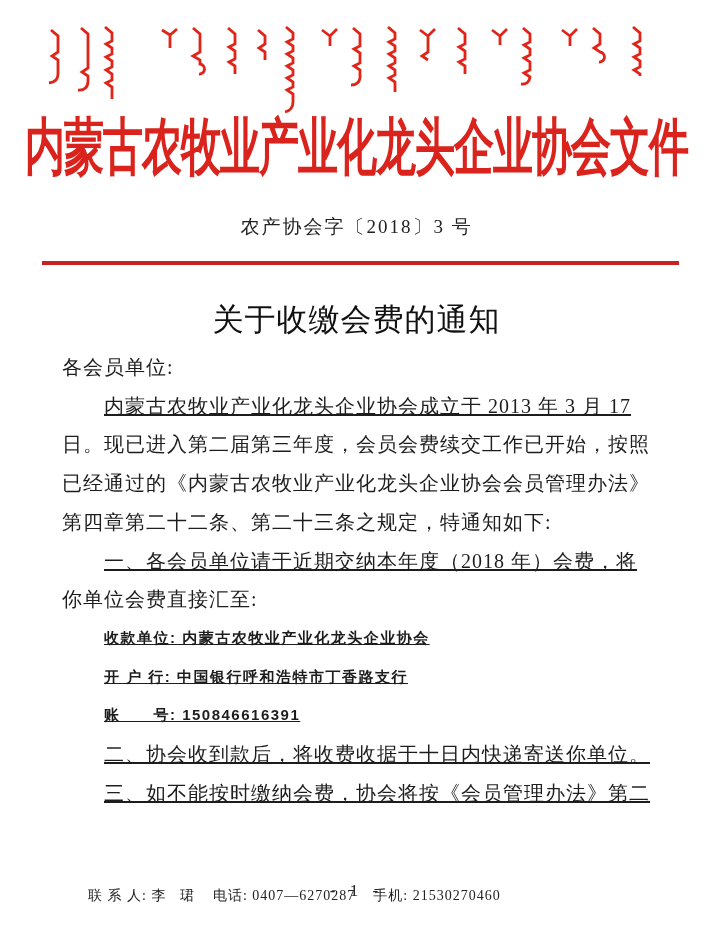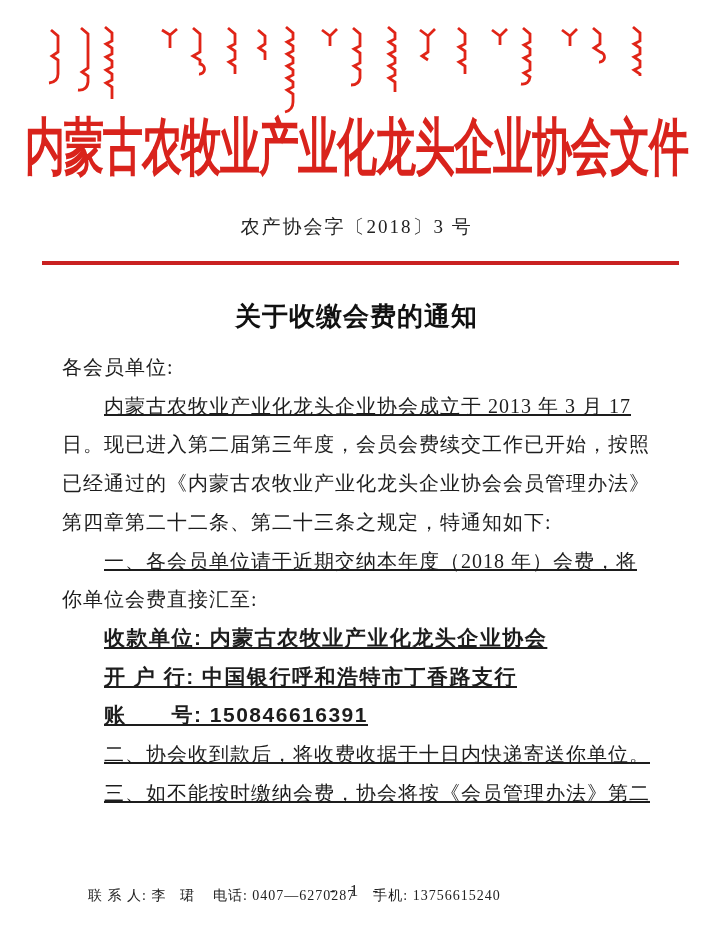--- a/index.html
+++ b/index.html
@@ -27,33 +27,33 @@
   .doc-number {
     position:absolute; top:214px; left:0; width:713px;
     text-align:center; font-size:19px; letter-spacing:2px; color:#222;
   }
   .red-line {
     position:absolute; top:261px; left:42px; width:637px; height:4px;
     background:#c92121;
   }
   .notice-title {
     position:absolute; top:299px; left:0; width:713px;
-    text-align:center; font-size:26px; font-weight:bold; letter-spacing:1px;
+    text-align:center; font-size:31px; font-weight:normal; letter-spacing:1px;
     color:#111;
   }
   .body-text {
     position:absolute; top:348px; left:62px; width:596px;
     font-size:20px; line-height:38.7px; letter-spacing:1px;
     white-space:pre; color:#1d1d1d;
   }
   .body-text .line.indent { padding-left:42px;text-decoration:underline; }
   .body-text .line.bold {
     font-weight:700; letter-spacing:1.5px;
     font-family:"Liberation Sans","DejaVu Sans",sans-serif;
-    font-size:21px;
+    font-size:15px;
   }
   .footer {
     position:absolute; top:846px; left:88px; width:560px;
     font-size:14px; line-height:20px; letter-spacing:1px;
     white-space:pre; color:#222;
   }
   .footer .row { display:block; }
   .page-num {
     position:absolute; top:881px; left:0; width:713px;
     text-align:center; font-size:17px; letter-spacing:5px; color:#222;
@@ -91,19 +91,19 @@
 
   <div class="doc-number">农产协会字〔2018〕3 号</div>
 
   <div class="red-line"></div>
 
   <div class="notice-title">关于收缴会费的通知</div>
 
   <div class="body-text" id="body-lines"><div class="line">各会员单位:</div><div class="line indent">内蒙古农牧业产业化龙头企业协会成立于 2013 年 3 月 17</div><div class="line">日。现已进入第二届第三年度，会员会费续交工作已开始，按照</div><div class="line">已经通过的《内蒙古农牧业产业化龙头企业协会会员管理办法》</div><div class="line">第四章第二十二条、第二十三条之规定，特通知如下:</div><div class="line indent">一、各会员单位请于近期交纳本年度（2018 年）会费，将</div><div class="line">你单位会费直接汇至:</div><div class="line indent bold">收款单位: 内蒙古农牧业产业化龙头企业协会</div><div class="line indent bold">开 户 行: 中国银行呼和浩特市丁香路支行</div><div class="line indent bold">账　　号: 150846616391</div><div class="line indent">二、协会收到款后，将收费收据于十日内快递寄送你单位。</div><div class="line indent">三、如不能按时缴纳会费，协会将按《会员管理办法》第二</div></div>
 
   <div class="footer">
-    <span class="row"><span>联 系 人: </span><span>李   珺</span><span>    电话: </span><span>0407—6270287</span><span>    手机: </span><span>13756615240</span></span>
+    <span class="row"><span>联 系 人: </span><span>李   珺</span><span>    电话: </span><span>0407—6270287</span><span>    手机: </span><span>21530270460</span></span>
     
   </div>
 
   <div class="page-num">- 1 -</div>
 
 </div>
 
 </body></html>

